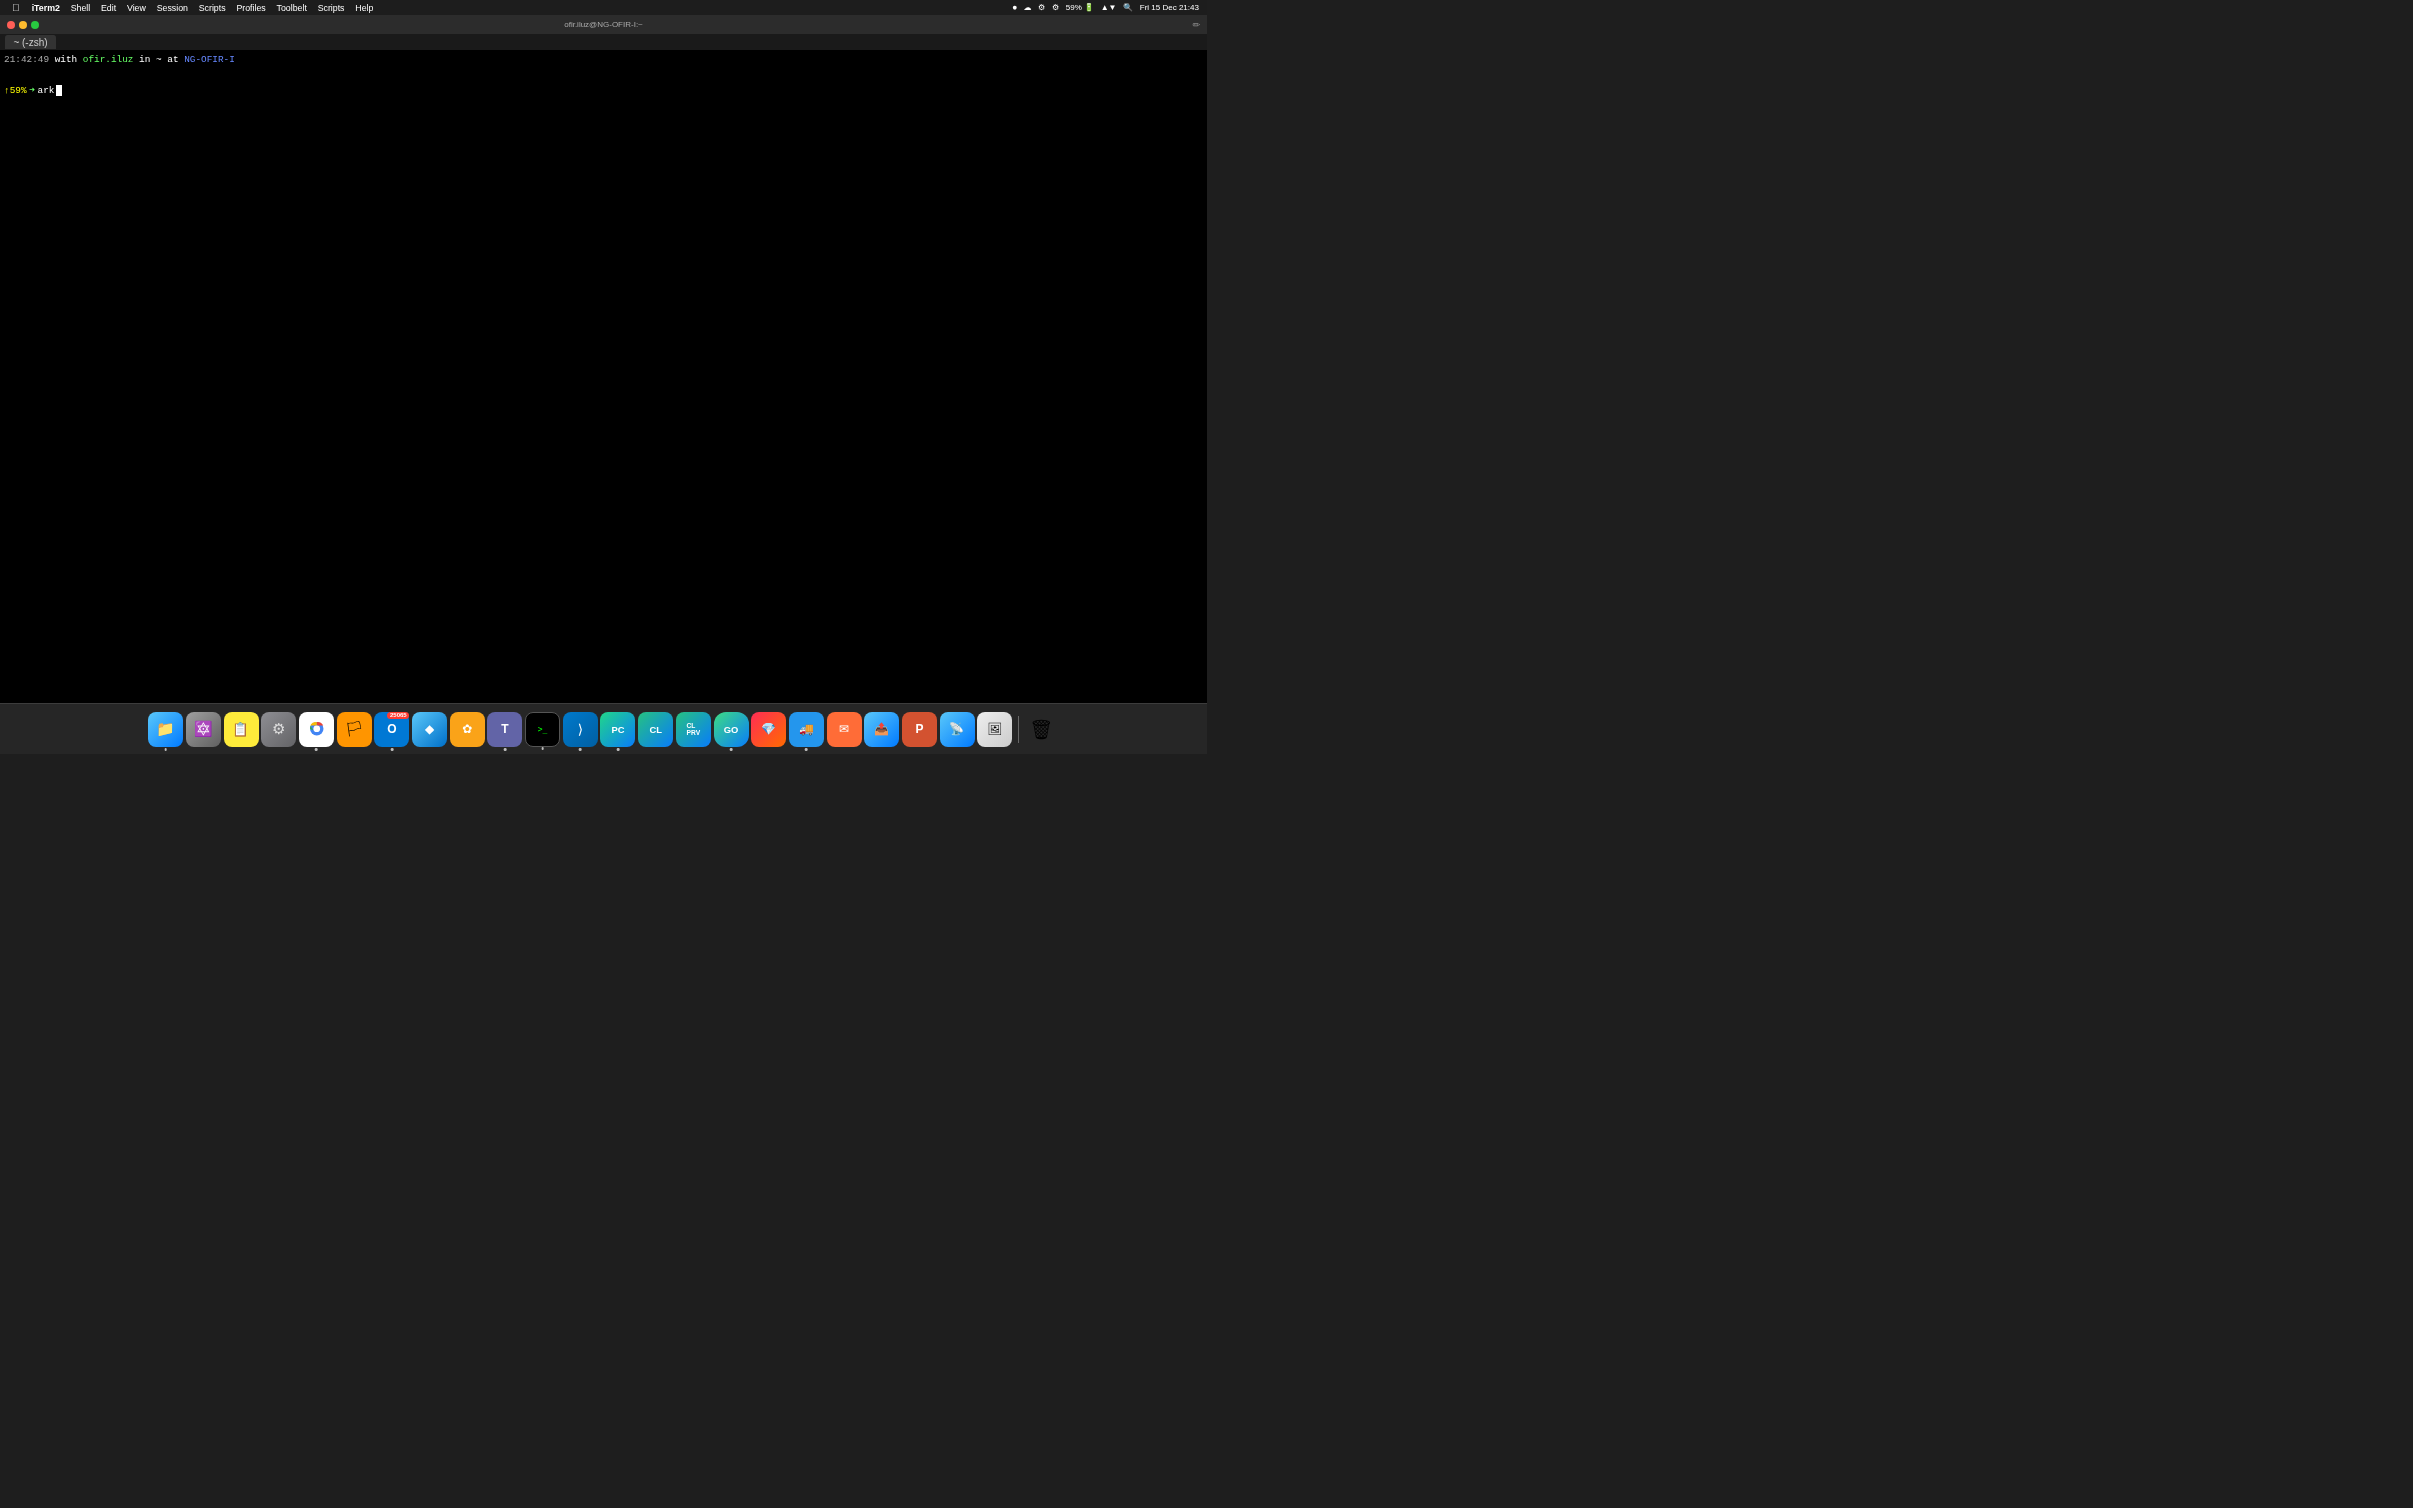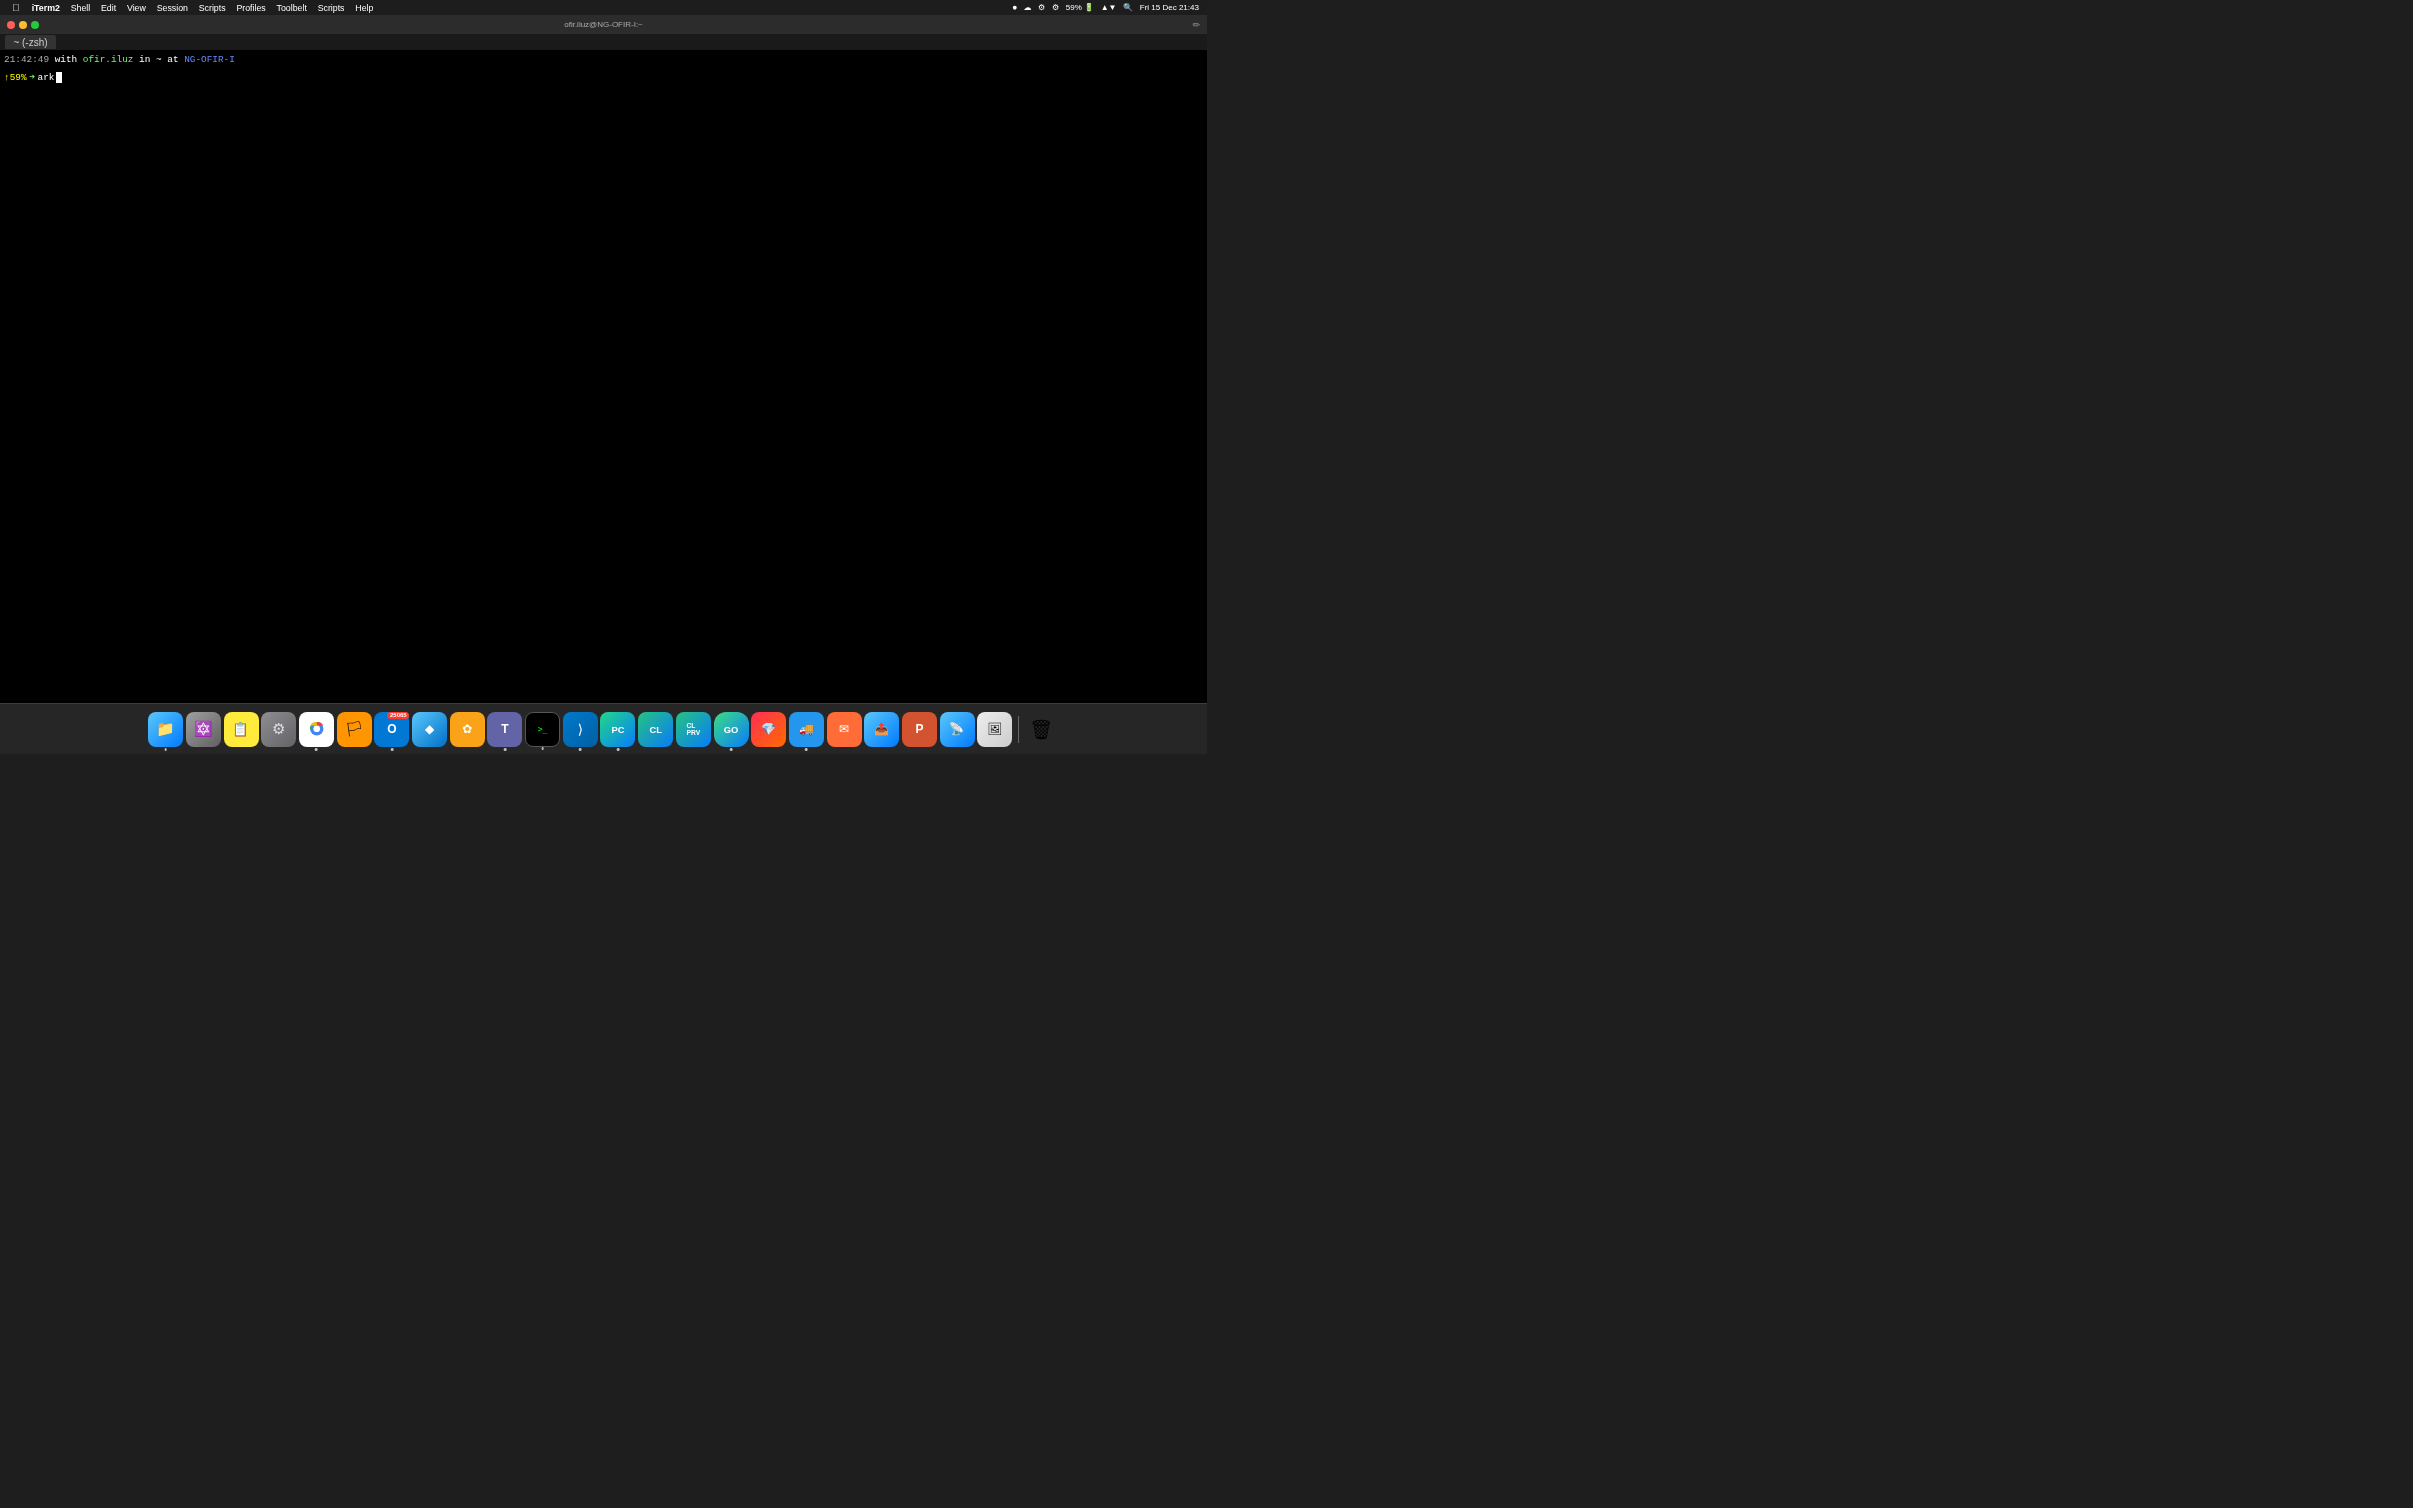--- a/index.html
+++ b/index.html
@@ -137,21 +137,21 @@
       background: #000000;
       padding: 2.7px 4px;
       font-family: 'Menlo', 'Monaco', 'Courier New', monospace;
       font-size: 9.4px;
       line-height: 1.4;
       overflow: hidden;
       position: relative;
     }
     .prompt-line1 {
       color: #aaaaaa;
-      margin-bottom: 5px;
+      margin-bottom: 18px;
     }
     .time-part { color: #aaaaaa; }
     .with-part { color: #ffffff; }
     .user-part { color: #66ff66; }
     .in-part { color: #ffffff; }
     .tilde-part { color: #ffffff; }
     .at-part { color: #ffffff; }
     .host-part { color: #6688ff; }
 
     .prompt-line2 {

